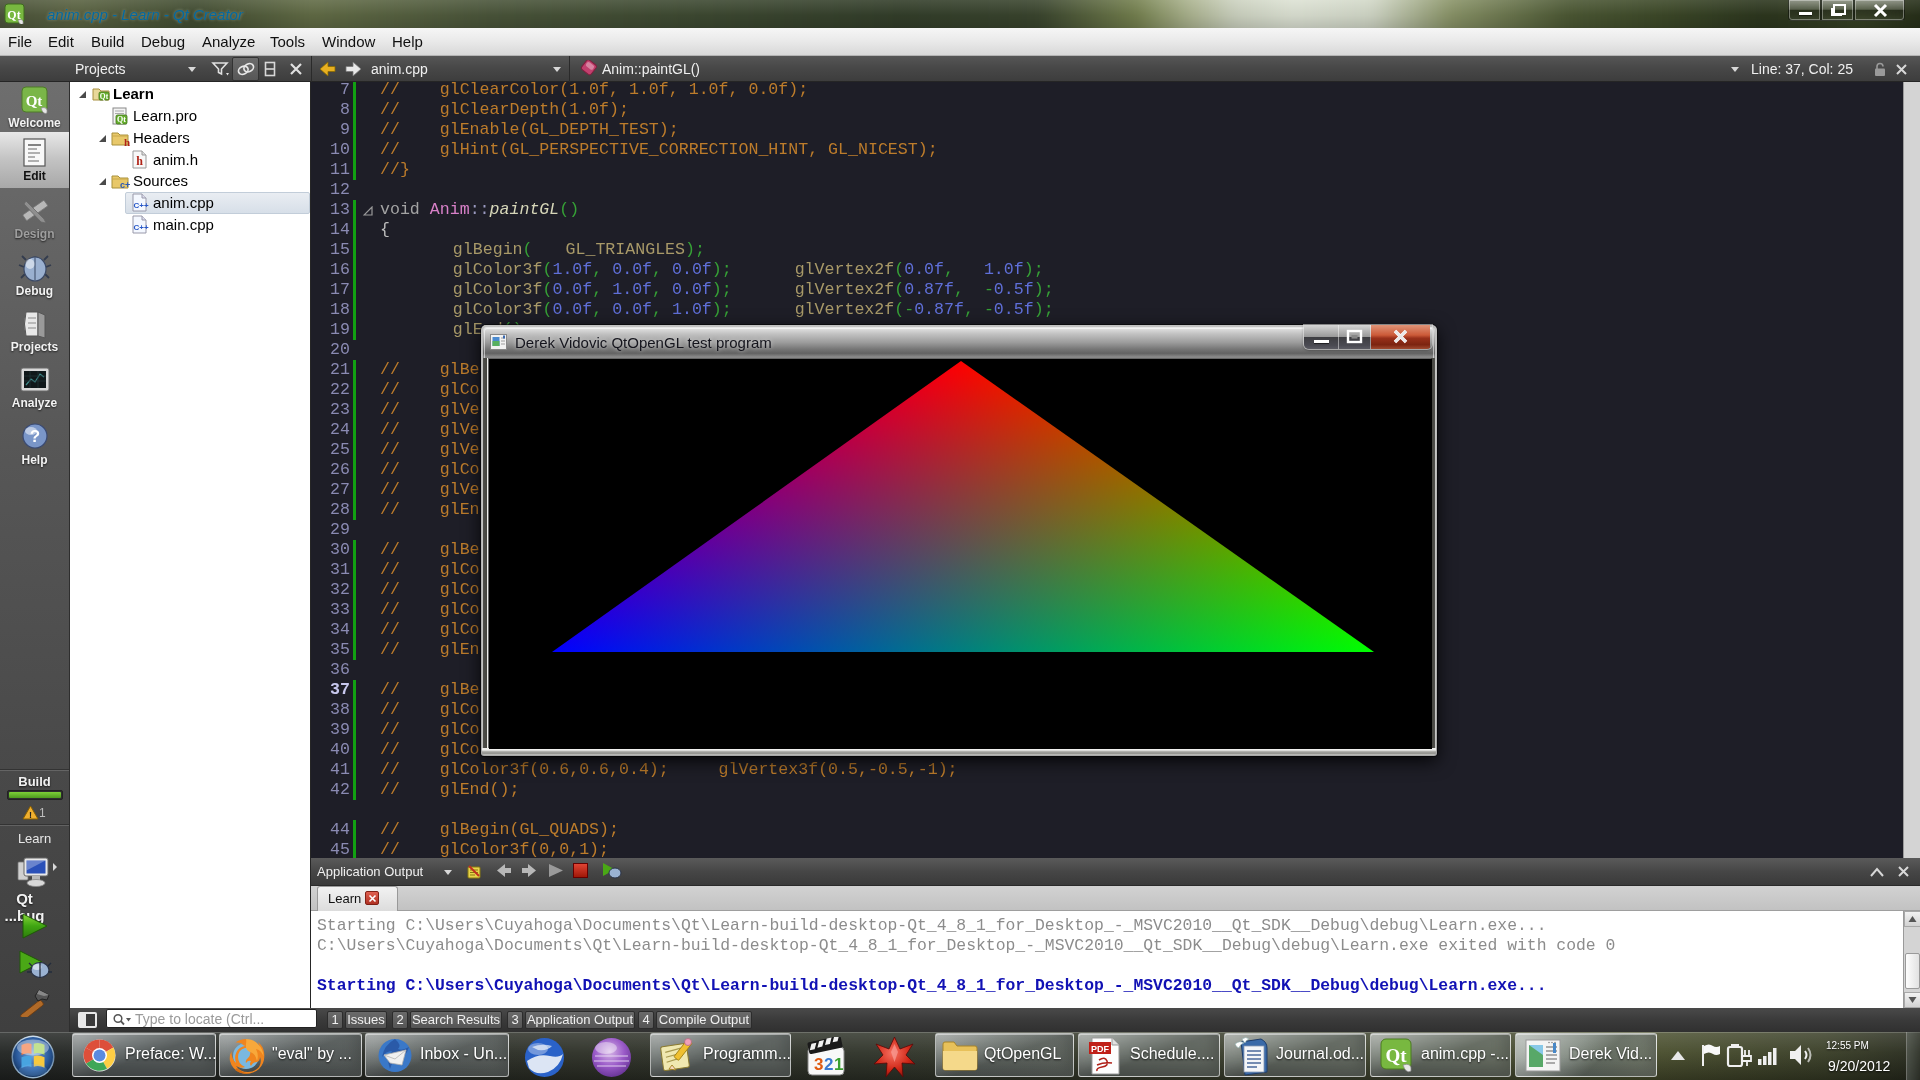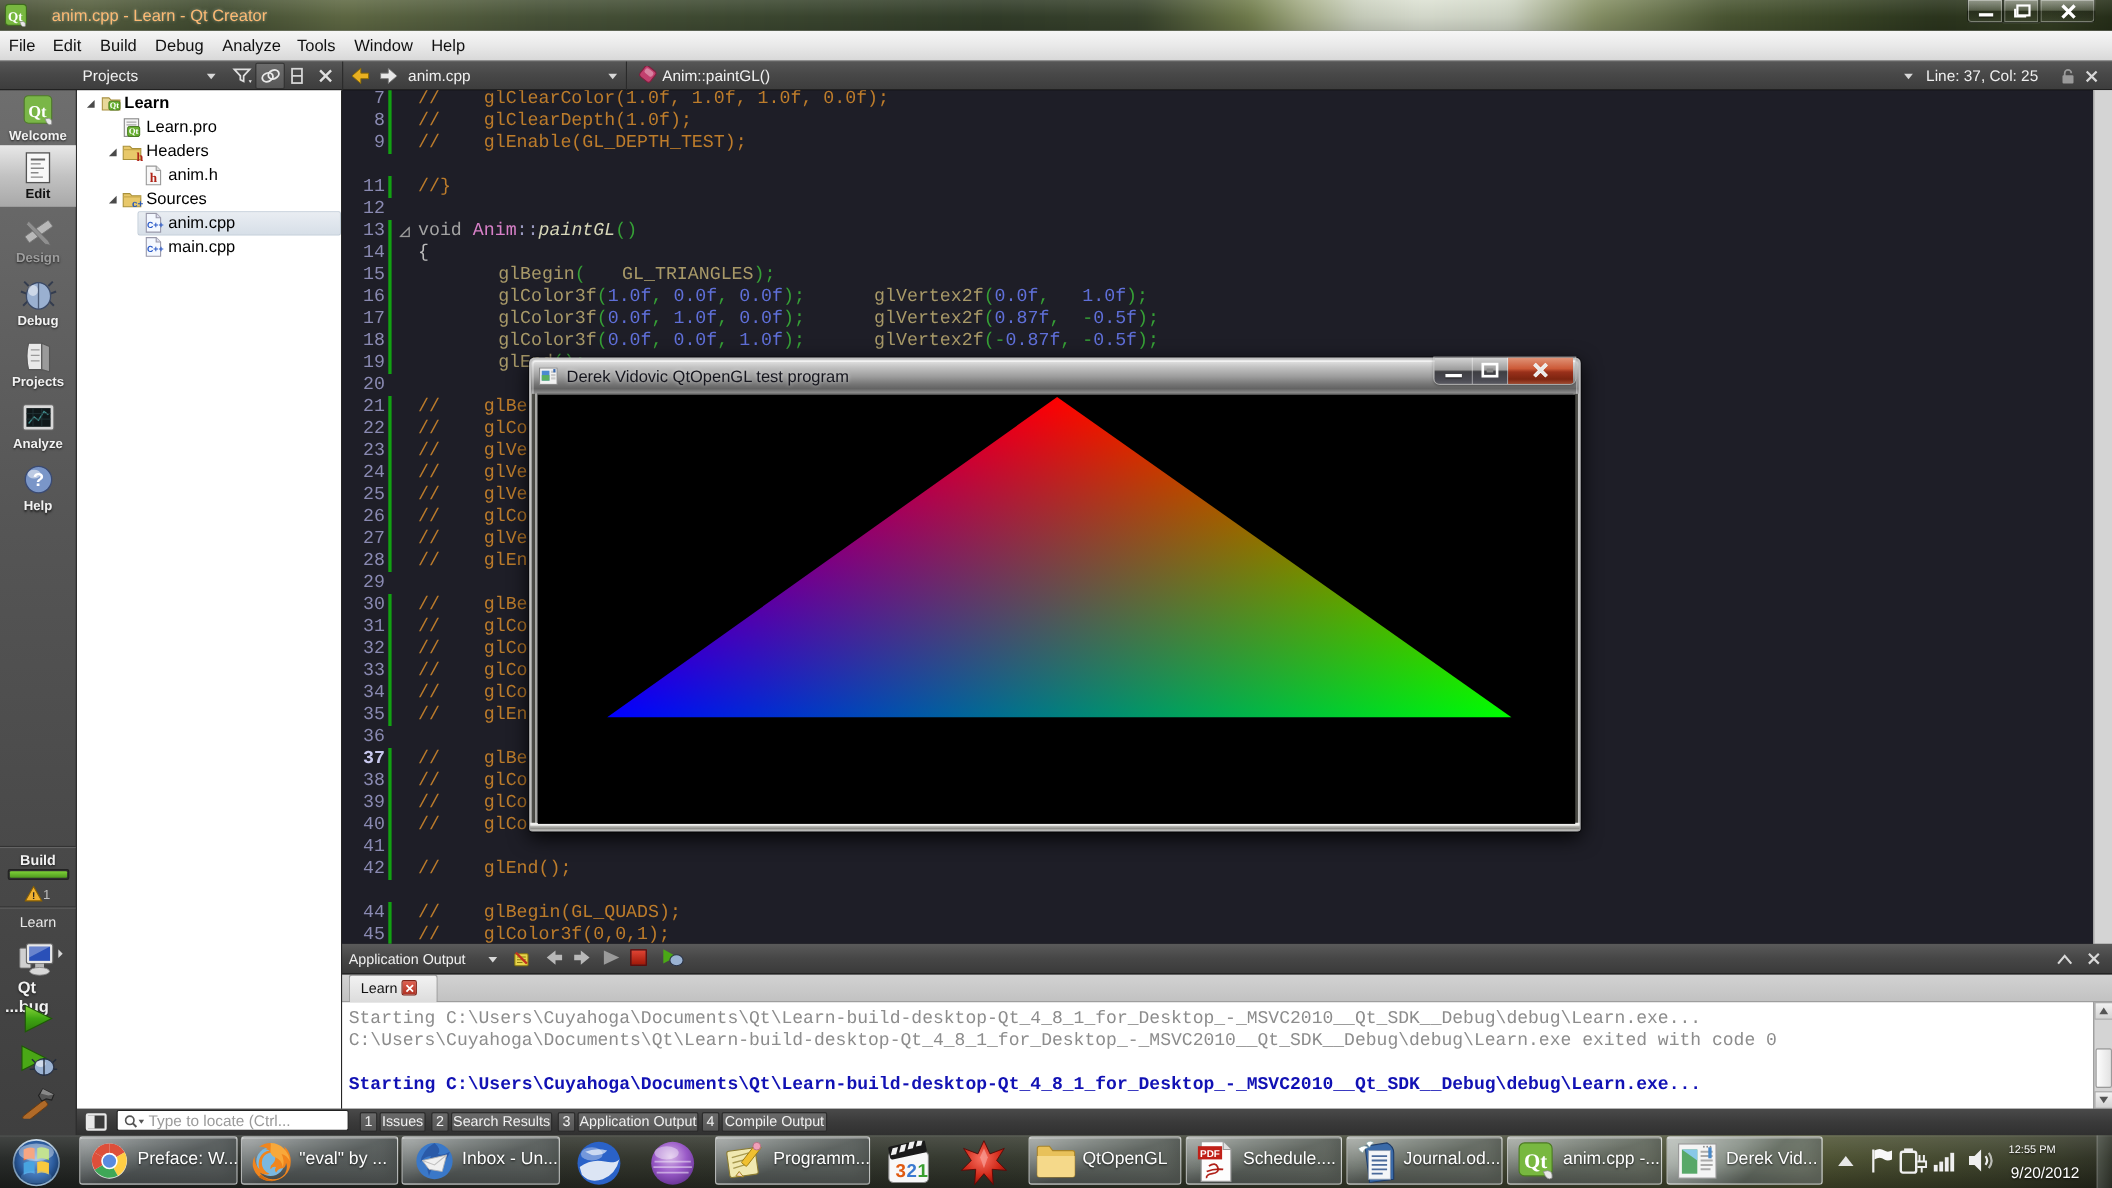--- a/index.html
+++ b/index.html
@@ -9,21 +9,21 @@
 
   
   #titlebar { left:0; top:0; width:1920px; height:28px; overflow:hidden; background:#2c3526; }
   #tbblur { position:absolute; left:-20px; top:-20px; width:1960px; height:68px; filter:blur(7px);
     background:linear-gradient(90deg,#49503a 0%, #5a6342 5%, #424d32 11%, #626c46 17%, #4a553a 26%,
       #3e4a32 36%, #333e2a 47%, #3a452e 54%, #74804e 59%, #a8b08a 61.5%, #ccd2c0 64%, #dde2d4 67%,
       #d2d8c8 71%, #8a9468 75%, #4c5834 81%, #3c4828 86%, #2c361e 91%, #364024 96%, #222a16 100%); }
   #tbdark { position:absolute; left:0; top:0; width:1920px; height:28px;
     background:linear-gradient(180deg, rgba(255,255,255,0.10), rgba(0,0,0,0.05) 55%, rgba(0,0,0,0.15)); }
   #qticon { left:4px; top:3px; width:21px; height:21px; }
-  #wtitle { left:47px; top:6px; font-size:15px; color:#fdba74; text-shadow:0 0 3px rgba(220,230,210,0.5); }
+  #wtitle { left:47px; top:6px; font-size:15px; color:#0369a1; text-shadow:0 0 3px rgba(220,230,210,0.5);font-style:italic; }
 
   
   #winbtns { left:1788px; top:0; width:121px; height:21px; display:flex; }
   .wbtn { height:21px; border:1px solid rgba(20,25,15,0.7); border-top:none;
     background:linear-gradient(180deg, rgba(255,255,255,0.42), rgba(255,255,255,0.16) 46%, rgba(0,0,0,0.22) 52%, rgba(255,255,255,0.05));
     color:#fff; text-align:center; position:relative; box-shadow:inset 0 0 0 1px rgba(255,255,255,0.35); }
   .wbtn:first-child { border-bottom-left-radius:4px; }
   .wbtn:last-child { border-bottom-right-radius:4px; }
 
   
@@ -409,20 +409,21 @@
       <text x="2.6" y="14.5" font-size="8" font-weight="bold" fill="#2858c8" font-family="Liberation Sans">C++</text>
     </svg>
     <span style="position:absolute; left:83px; top:2px">main.cpp</span>
   </div>
 </div>
 
 <div class="abs" id="editor">
   <div class="cl" style="top:-2px"><span class="lnum">7</span><span class="gbar"></span><span class="ctext"><span class="cmt">//    glClearColor(1.0f, 1.0f, 1.0f, 0.0f);</span></span></div>
   <div class="cl" style="top:18px"><span class="lnum">8</span><span class="gbar"></span><span class="ctext"><span class="cmt">//    glClearDepth(1.0f);</span></span></div>
   <div class="cl" style="top:38px"><span class="lnum">9</span><span class="gbar"></span><span class="ctext"><span class="cmt">//    glEnable(GL_DEPTH_TEST);</span></span></div>
+  <div class="cl" style="top:58px"><span class="lnum">10</span><span class="gbar"></span><span class="ctext"><span class="cmt">//    glHint(GL_PERSPECTIVE_CORRECTION_HINT, GL_NICEST);</span></span></div>
   <div class="cl" style="top:78px"><span class="lnum">11</span><span class="gbar"></span><span class="ctext"><span class="cmt">//}</span></span></div>
   <div class="cl" style="top:98px"><span class="lnum">12</span></div>
   <div class="cl" style="top:118px"><span class="lnum">13</span><span class="gbar"></span><span class="ctext"><span class="kwd">void</span> <span class="cls">Anim</span><span class="col">::</span><span class="fnc">paintGL</span><span class="pun">()</span></span>
     <svg style="position:absolute; left:52px; top:6px" width="10" height="10">
         <path d="M1 9 L9 9 L9 1 Z" fill="none" stroke="#9a9a9a" stroke-width="1.2"></path>
       </svg>
   </div>
   <div class="cl" style="top:138px"><span class="lnum">14</span><span class="gbar"></span><span class="ctext"><span class="brc">{</span></span></div>
   <div class="cl" style="top:158px"><span class="lnum">15</span><span class="gbar"></span><span class="ctext">    <span class="idf">glBegin</span><span class="pun">(</span><span class="idf">GL_TRIANGLES</span><span class="pun">);</span></span></div>
   <div class="cl" style="top:178px"><span class="lnum">16</span><span class="gbar"></span><span class="ctext">    <span class="idf">glColor3f</span><span class="pun">(</span><span class="num">1.0f</span><span class="pun">,</span> <span class="num">0.0f</span><span class="pun">,</span> <span class="num">0.0f</span><span class="pun">);</span>   <span class="idf">glVertex2f</span><span class="pun">(</span><span class="num">0.0f</span><span class="pun">,</span>   <span class="num">1.0f</span><span class="pun">);</span></span></div>
@@ -443,21 +444,21 @@
   <div class="cl" style="top:478px"><span class="lnum">31</span><span class="gbar"></span><span class="ctext"><span class="cmt">//    glCo</span></span></div>
   <div class="cl" style="top:498px"><span class="lnum">32</span><span class="gbar"></span><span class="ctext"><span class="cmt">//    glCo</span></span></div>
   <div class="cl" style="top:518px"><span class="lnum">33</span><span class="gbar"></span><span class="ctext"><span class="cmt">//    glCo</span></span></div>
   <div class="cl" style="top:538px"><span class="lnum">34</span><span class="gbar"></span><span class="ctext"><span class="cmt">//    glCo</span></span></div>
   <div class="cl" style="top:558px"><span class="lnum">35</span><span class="gbar"></span><span class="ctext"><span class="cmt">//    glEn</span></span></div>
   <div class="cl" style="top:578px"><span class="lnum">36</span></div>
   <div class="cl" style="top:598px"><span class="lnum" style="color:#c8c8ee; font-weight:bold">37</span><span class="gbar"></span><span class="ctext"><span class="cmt">//    glBe</span></span></div>
   <div class="cl" style="top:618px"><span class="lnum">38</span><span class="gbar"></span><span class="ctext"><span class="cmt">//    glCo</span></span></div>
   <div class="cl" style="top:638px"><span class="lnum">39</span><span class="gbar"></span><span class="ctext"><span class="cmt">//    glCo</span></span></div>
   <div class="cl" style="top:658px"><span class="lnum">40</span><span class="gbar"></span><span class="ctext"><span class="cmt">//    glCo</span></span></div>
-  <div class="cl" style="top:678px"><span class="lnum">41</span><span class="gbar"></span></div>
+  <div class="cl" style="top:678px"><span class="lnum">41</span><span class="gbar"></span><span class="ctext"><span class="cmt">//    glColor3f(0.6,0.6,0.4);     glVertex3f(0.5,-0.5,-1);</span></span></div>
   <div class="cl" style="top:698px"><span class="lnum">42</span><span class="gbar"></span><span class="ctext"><span class="cmt">//    glEnd();</span></span></div>
   <div class="cl" style="top:738px"><span class="lnum">44</span><span class="gbar"></span><span class="ctext"><span class="cmt">//    glBegin(GL_QUADS);</span></span></div>
   <div class="cl" style="top:758px"><span class="lnum">45</span><span class="gbar"></span><span class="ctext"><span class="cmt">//    glColor3f(0,0,1);</span></span></div>
 </div>
 <div class="abs" id="edscroll">
   <div style="position:absolute; left:0; top:0; width:17px; height:17px; background:linear-gradient(180deg,#f2f2f2,#d2d2d2); border:1px solid #a8a8a8"></div>
   <svg style="position:absolute; left:4px; top:5px" width="9" height="8">
       <path d="M4.5 1 L8.5 7 L0.5 7 Z" fill="#555"></path>
     </svg>
   <div style="position:absolute; left:1px; top:48px; width:15px; height:160px; background:linear-gradient(90deg,#fdfdfd,#e2e2e2); border:1px solid #9a9a9a; border-radius:2px">

